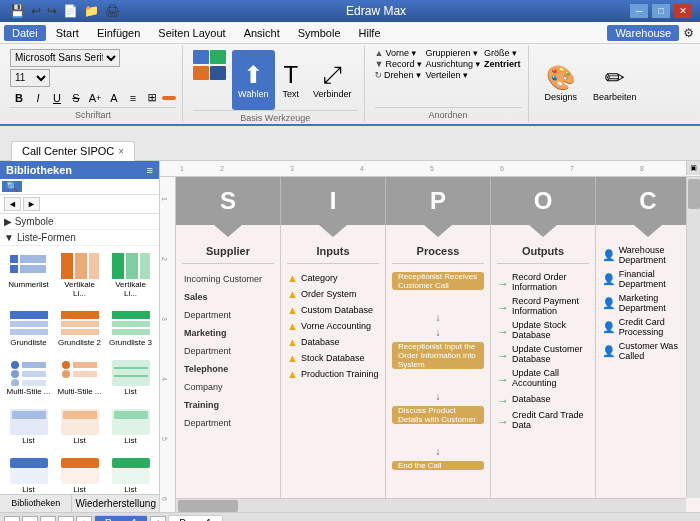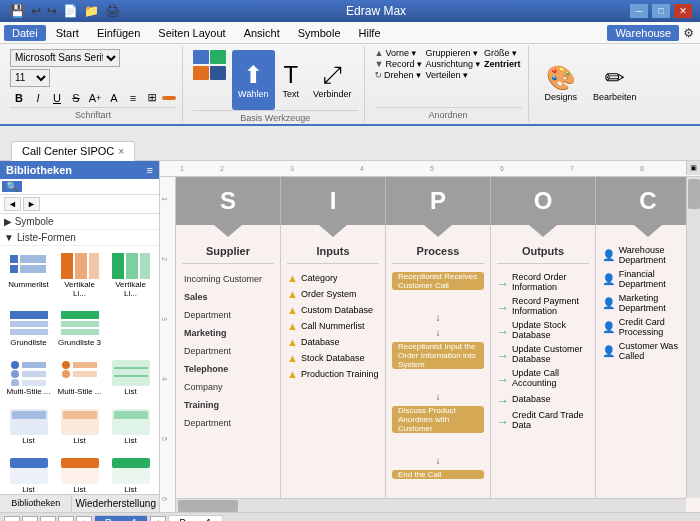--- a/index.html
+++ b/index.html
@@ -599,20 +599,30 @@
                 <rect x="0" y="0" width="38" height="8" fill="#4472c4"></rect>
                 <rect x="0" y="10" width="38" height="6" fill="#4472c4" opacity="0.4"></rect>
                 <rect x="0" y="18" width="38" height="6" fill="#4472c4" opacity="0.4"></rect>
               </svg>
           </div>
           <span>Grundliste</span>
         </div>
         <div class="shape-item">
           <div class="shape-preview">
             <svg width="38" height="26">
+                <rect x="0" y="0" width="38" height="8" fill="#e07020"></rect>
+                <rect x="0" y="10" width="38" height="6" fill="#e07020" opacity="0.4"></rect>
+                <rect x="0" y="18" width="38" height="6" fill="#e07020" opacity="0.4"></rect>
+              </svg>
+          </div>
+          <span>Grundliste 2</span>
+        </div>
+        <div class="shape-item">
+          <div class="shape-preview">
+            <svg width="38" height="26">
                 <rect x="0" y="0" width="38" height="8" fill="#27ae60"></rect>
                 <rect x="0" y="10" width="38" height="6" fill="#27ae60" opacity="0.4"></rect>
                 <rect x="0" y="18" width="38" height="6" fill="#27ae60" opacity="0.4"></rect>
               </svg>
           </div>
           <span>Grundliste 3</span>
         </div>
       </div>
 
       <div class="shapes-grid">
@@ -791,21 +801,21 @@
             <div class="input-item">
               <span class="warn-icon">▲</span>
               <span>Order System</span>
             </div>
             <div class="input-item">
               <span class="warn-icon">▲</span>
               <span>Custom Database</span>
             </div>
             <div class="input-item">
               <span class="warn-icon">▲</span>
-              <span>Call Nummerlist</span>
+              <span>Vorne Accounting</span>
             </div>
             <div class="input-item">
               <span class="warn-icon">▲</span>
               <span>Database</span>
             </div>
             <div class="input-item">
               <span class="warn-icon">▲</span>
               <span>Stock Database</span>
             </div>
             <div class="input-item">
@@ -814,21 +824,21 @@
             </div>
           </div>
 
           <div class="sipoc-col" style="background:#f9f0f0;">
             <div class="sipoc-col-title">Process</div>
             <div class="process-box">Receptionist Receives Customer Call</div>
             <div class="process-arrow">↓</div>
             <div class="process-arrow">↓</div>
             <div class="process-box">Receptionist Input the Order Information into System</div>
             <div class="process-arrow">↓</div>
-            <div class="process-box">Discuss Product Anordnen with Customer</div>
+            <div class="process-box">Discuss Product Details with Customer</div>
             <div class="process-arrow">↓</div>
             <div class="process-box">End the Call</div>
           </div>
 
           <div class="sipoc-col" style="background:#f9f0f0;">
             <div class="sipoc-col-title">Outputs</div>
             <div class="output-item">
               <span class="out-arrow">→</span>
               <span>Record Order Information</span>
             </div>

